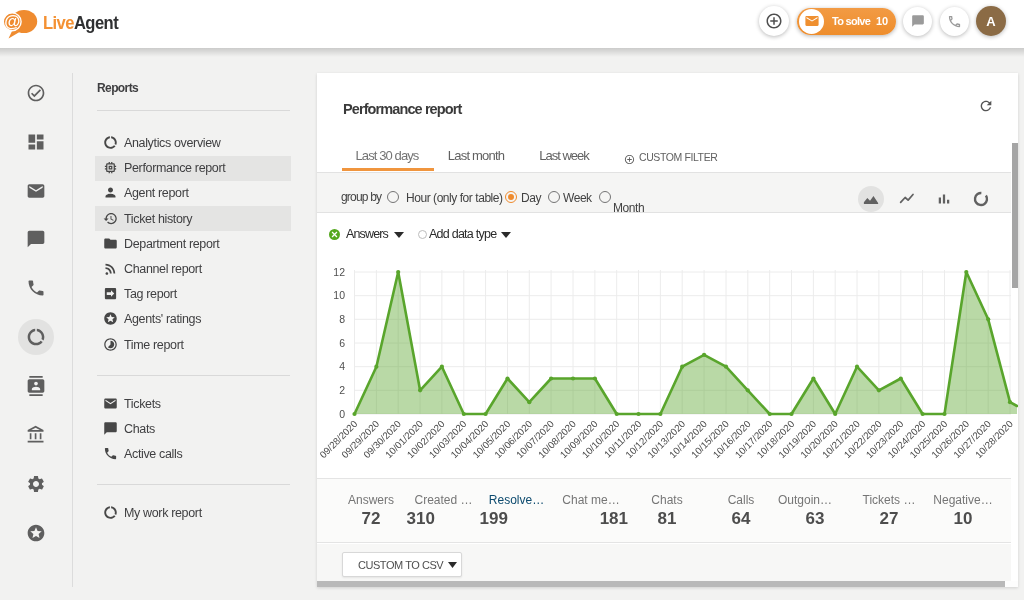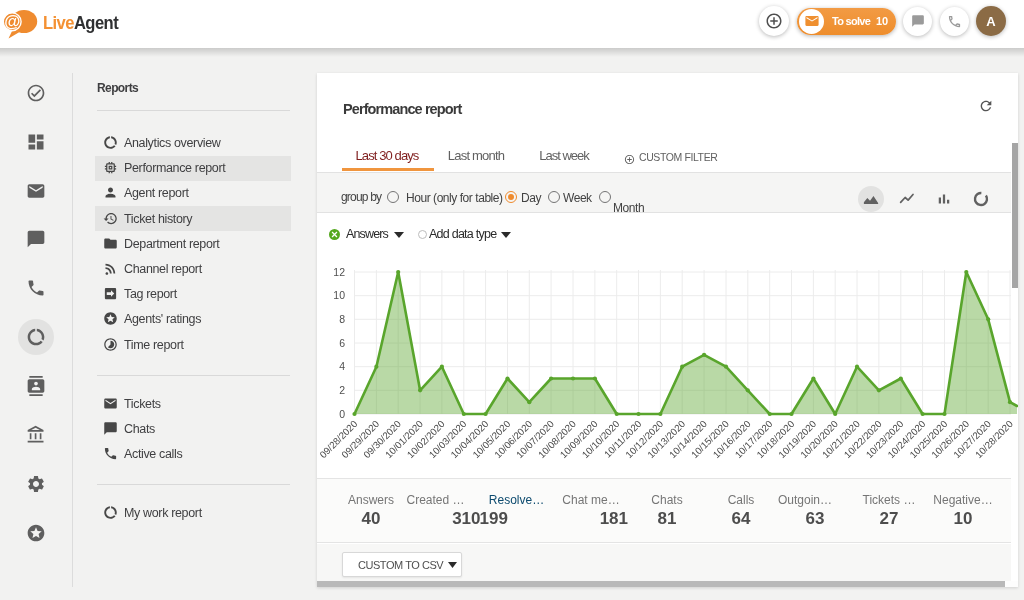--- a/index.html
+++ b/index.html
@@ -144,21 +144,21 @@
 <div class="abs" style="left:97px;top:375px;width:193px;height:1px;background:#d9d9d9"></div>
 <div class="abs" style="left:97px;top:484px;width:193px;height:1px;background:#d9d9d9"></div>
 
 <div class="abs" style="left:317px;top:73px;width:701px;height:514px;background:#fff;box-shadow:0 1px 3px rgba(0,0,0,.14)"></div>
 
 <div class="abs" style="left:343px;top:101px;font-size:14.5px;font-weight:bold;color:#3a3a3a;letter-spacing:-0.9px">Performance report</div>
 <div class="abs" style="left:978px;top:98px"><svg width="16" height="16" viewBox="0 0 24 24">
       <path d="M17.65 6.35C16.2 4.9 14.21 4 12 4c-4.42 0-7.99 3.58-7.99 8s3.57 8 7.99 8c3.73 0 6.84-2.55 7.73-6h-2.08c-.82 2.33-3.04 4-5.65 4-3.31 0-6-2.69-6-6s2.69-6 6-6c1.66 0 3.14.69 4.22 1.78L13 11h7V4l-2.35 2.35z" fill="#555"></path>
     </svg></div>
 
-<div class="abs tab" style="left:387px;top:148px;color:#7f1d1d;transform:translateX(-50%);letter-spacing:-0.9px">Last 30 days</div>
+<div class="abs tab" style="left:387px;top:148px;color:#737373;transform:translateX(-50%);letter-spacing:-0.9px">Last 30 days</div>
 <div class="abs tab" style="left:476px;top:148px;transform:translateX(-50%);letter-spacing:-0.8px">Last month</div>
 <div class="abs tab" style="left:564px;top:148px;transform:translateX(-50%);letter-spacing:-1px">Last week</div>
 <div class="abs" style="left:624px;top:151px"><svg width="11" height="11" viewBox="0 0 24 24">
       <path d="M13 7h-2v4H7v2h4v4h2v-4h4v-2h-4V7zm-1-5C6.48 2 2 6.48 2 12s4.48 10 10 10 10-4.48 10-10S17.52 2 12 2zm0 18c-4.41 0-8-3.59-8-8s3.59-8 8-8 8 3.59 8 8-3.59 8-8 8z" fill="#616161"></path>
     </svg></div>
 <div class="abs" style="left:639px;top:151px;font-size:10.5px;color:#616161;letter-spacing:-0.4px">CUSTOM FILTER</div>
 <div class="abs" style="left:341.5px;top:168px;width:92.5px;height:3px;background:#f0953e"></div>
 <div class="abs" style="left:317px;top:172px;width:694px;height:1px;background:#e2e2e2"></div>
 
 <div class="abs" style="left:317px;top:173px;width:694px;height:40px;background:#f5f5f4;border-bottom:1px solid #e2e2e2"></div>
@@ -308,23 +308,23 @@
 <text x="904.2" y="424.5" text-anchor="end" font-size="9.7" fill="#4a4a4a" transform="rotate(-45 904.2 424.5)">10/23/2020</text>
 <text x="926.1" y="424.5" text-anchor="end" font-size="9.7" fill="#4a4a4a" transform="rotate(-45 926.1 424.5)">10/24/2020</text>
 <text x="948.0" y="424.5" text-anchor="end" font-size="9.7" fill="#4a4a4a" transform="rotate(-45 948.0 424.5)">10/25/2020</text>
 <text x="969.8" y="424.5" text-anchor="end" font-size="9.7" fill="#4a4a4a" transform="rotate(-45 969.8 424.5)">10/26/2020</text>
 <text x="991.7" y="424.5" text-anchor="end" font-size="9.7" fill="#4a4a4a" transform="rotate(-45 991.7 424.5)">10/27/2020</text>
 <text x="1013.5" y="424.5" text-anchor="end" font-size="9.7" fill="#4a4a4a" transform="rotate(-45 1013.5 424.5)">10/28/2020</text>
 </svg>
 
 <div class="abs" style="left:317px;top:478px;width:694px;height:65px;background:#fbfbfa;border-top:1px solid #e4e4e4;border-bottom:1px solid #e4e4e4"></div>
 <div class="abs" style="left:334px;top:493px;width:74px;text-align:center;font-size:12px;color:#757575;white-space:nowrap">Answers</div>
-<div class="abs" style="left:334px;top:509px;width:74px;text-align:center;font-size:17px;font-weight:bold;color:#4d4d4d">40</div>
-<div class="abs" style="left:406.5px;top:493px;width:74px;text-align:left;font-size:12px;color:#757575;white-space:nowrap">Created …</div>
-<div class="abs" style="left:406.5px;top:509px;width:74px;text-align:right;font-size:17px;font-weight:bold;color:#4d4d4d">310</div>
+<div class="abs" style="left:334px;top:509px;width:74px;text-align:center;font-size:17px;font-weight:bold;color:#4d4d4d">72</div>
+<div class="abs" style="left:406.5px;top:493px;width:74px;text-align:center;font-size:12px;color:#757575;white-space:nowrap">Created …</div>
+<div class="abs" style="left:406.5px;top:509px;width:74px;text-align:left;font-size:17px;font-weight:bold;color:#4d4d4d">310</div>
 <div class="abs" style="left:479.5px;top:493px;width:74px;text-align:center;font-size:12px;color:#0c4a6e;white-space:nowrap">Resolve…</div>
 <div class="abs" style="left:479.5px;top:509px;width:74px;text-align:left;font-size:17px;font-weight:bold;color:#4d4d4d">199</div>
 <div class="abs" style="left:554px;top:493px;width:74px;text-align:center;font-size:12px;color:#757575;white-space:nowrap">Chat me…</div>
 <div class="abs" style="left:554px;top:509px;width:74px;text-align:right;font-size:17px;font-weight:bold;color:#4d4d4d">181</div>
 <div class="abs" style="left:630px;top:493px;width:74px;text-align:center;font-size:12px;color:#757575;white-space:nowrap">Chats</div>
 <div class="abs" style="left:630px;top:509px;width:74px;text-align:center;font-size:17px;font-weight:bold;color:#4d4d4d">81</div>
 <div class="abs" style="left:704px;top:493px;width:74px;text-align:center;font-size:12px;color:#757575;white-space:nowrap">Calls</div>
 <div class="abs" style="left:704px;top:509px;width:74px;text-align:center;font-size:17px;font-weight:bold;color:#4d4d4d">64</div>
 <div class="abs" style="left:778px;top:493px;width:74px;text-align:left;font-size:12px;color:#757575;white-space:nowrap">Outgoin…</div>
 <div class="abs" style="left:778px;top:509px;width:74px;text-align:center;font-size:17px;font-weight:bold;color:#4d4d4d">63</div>

